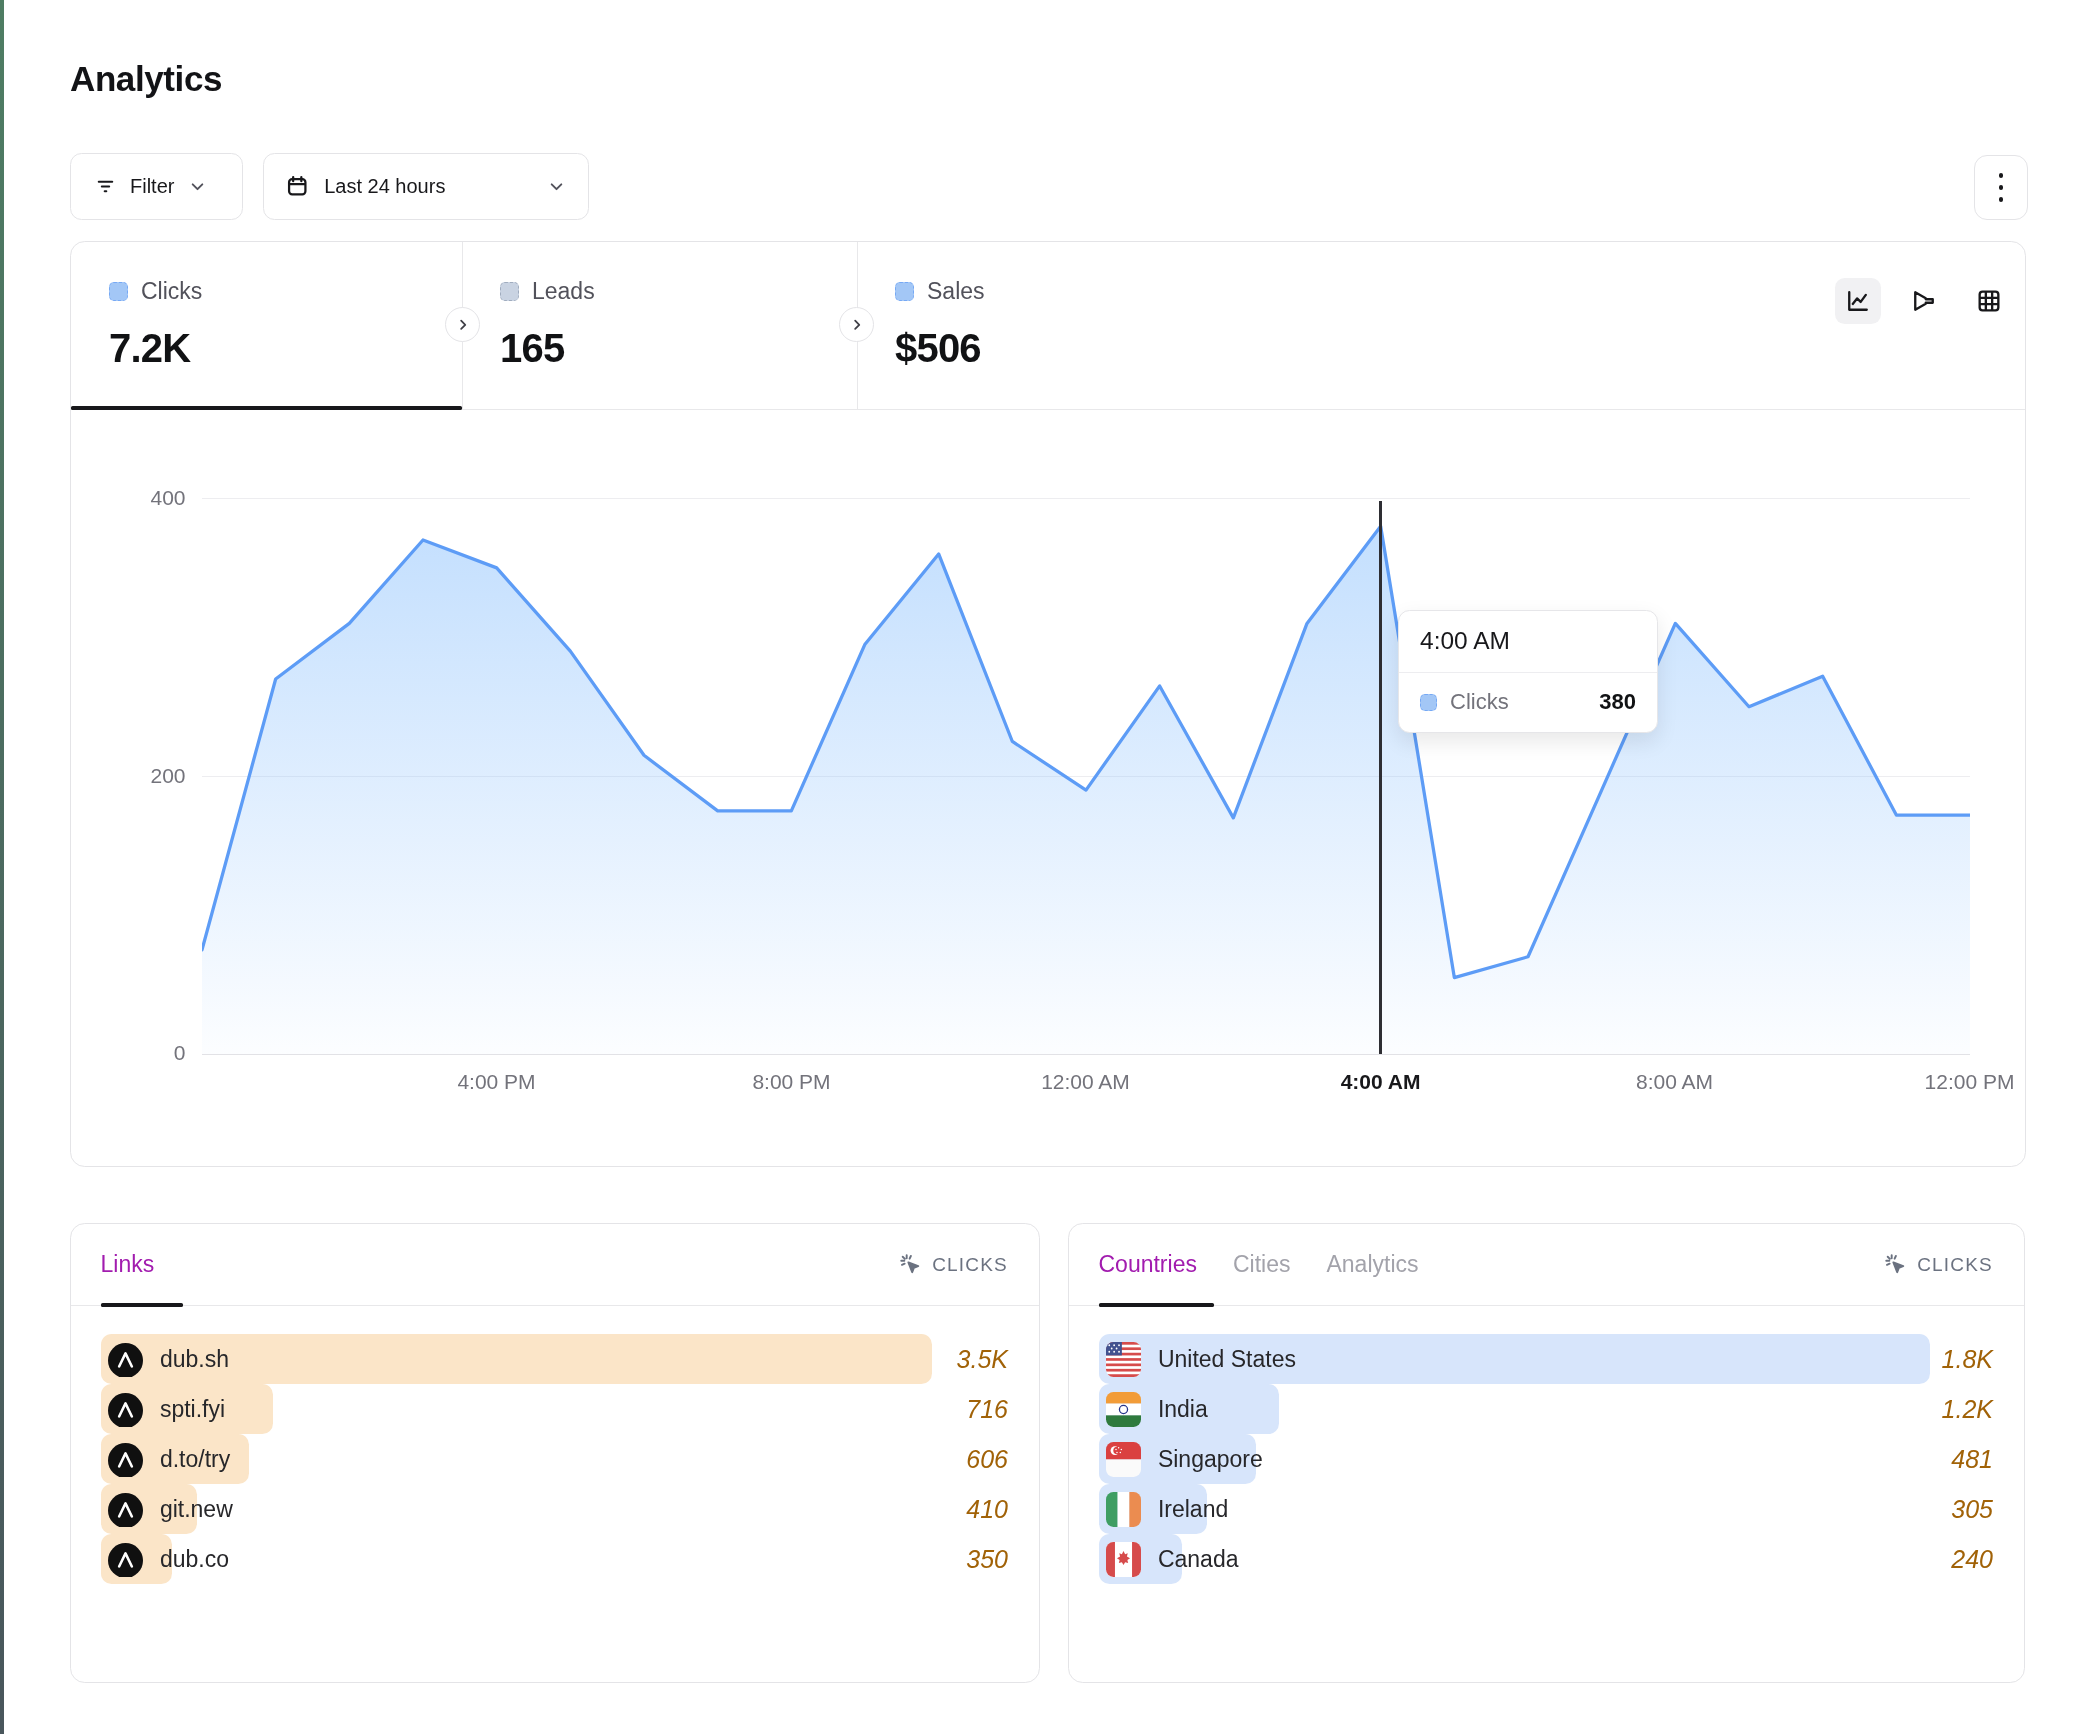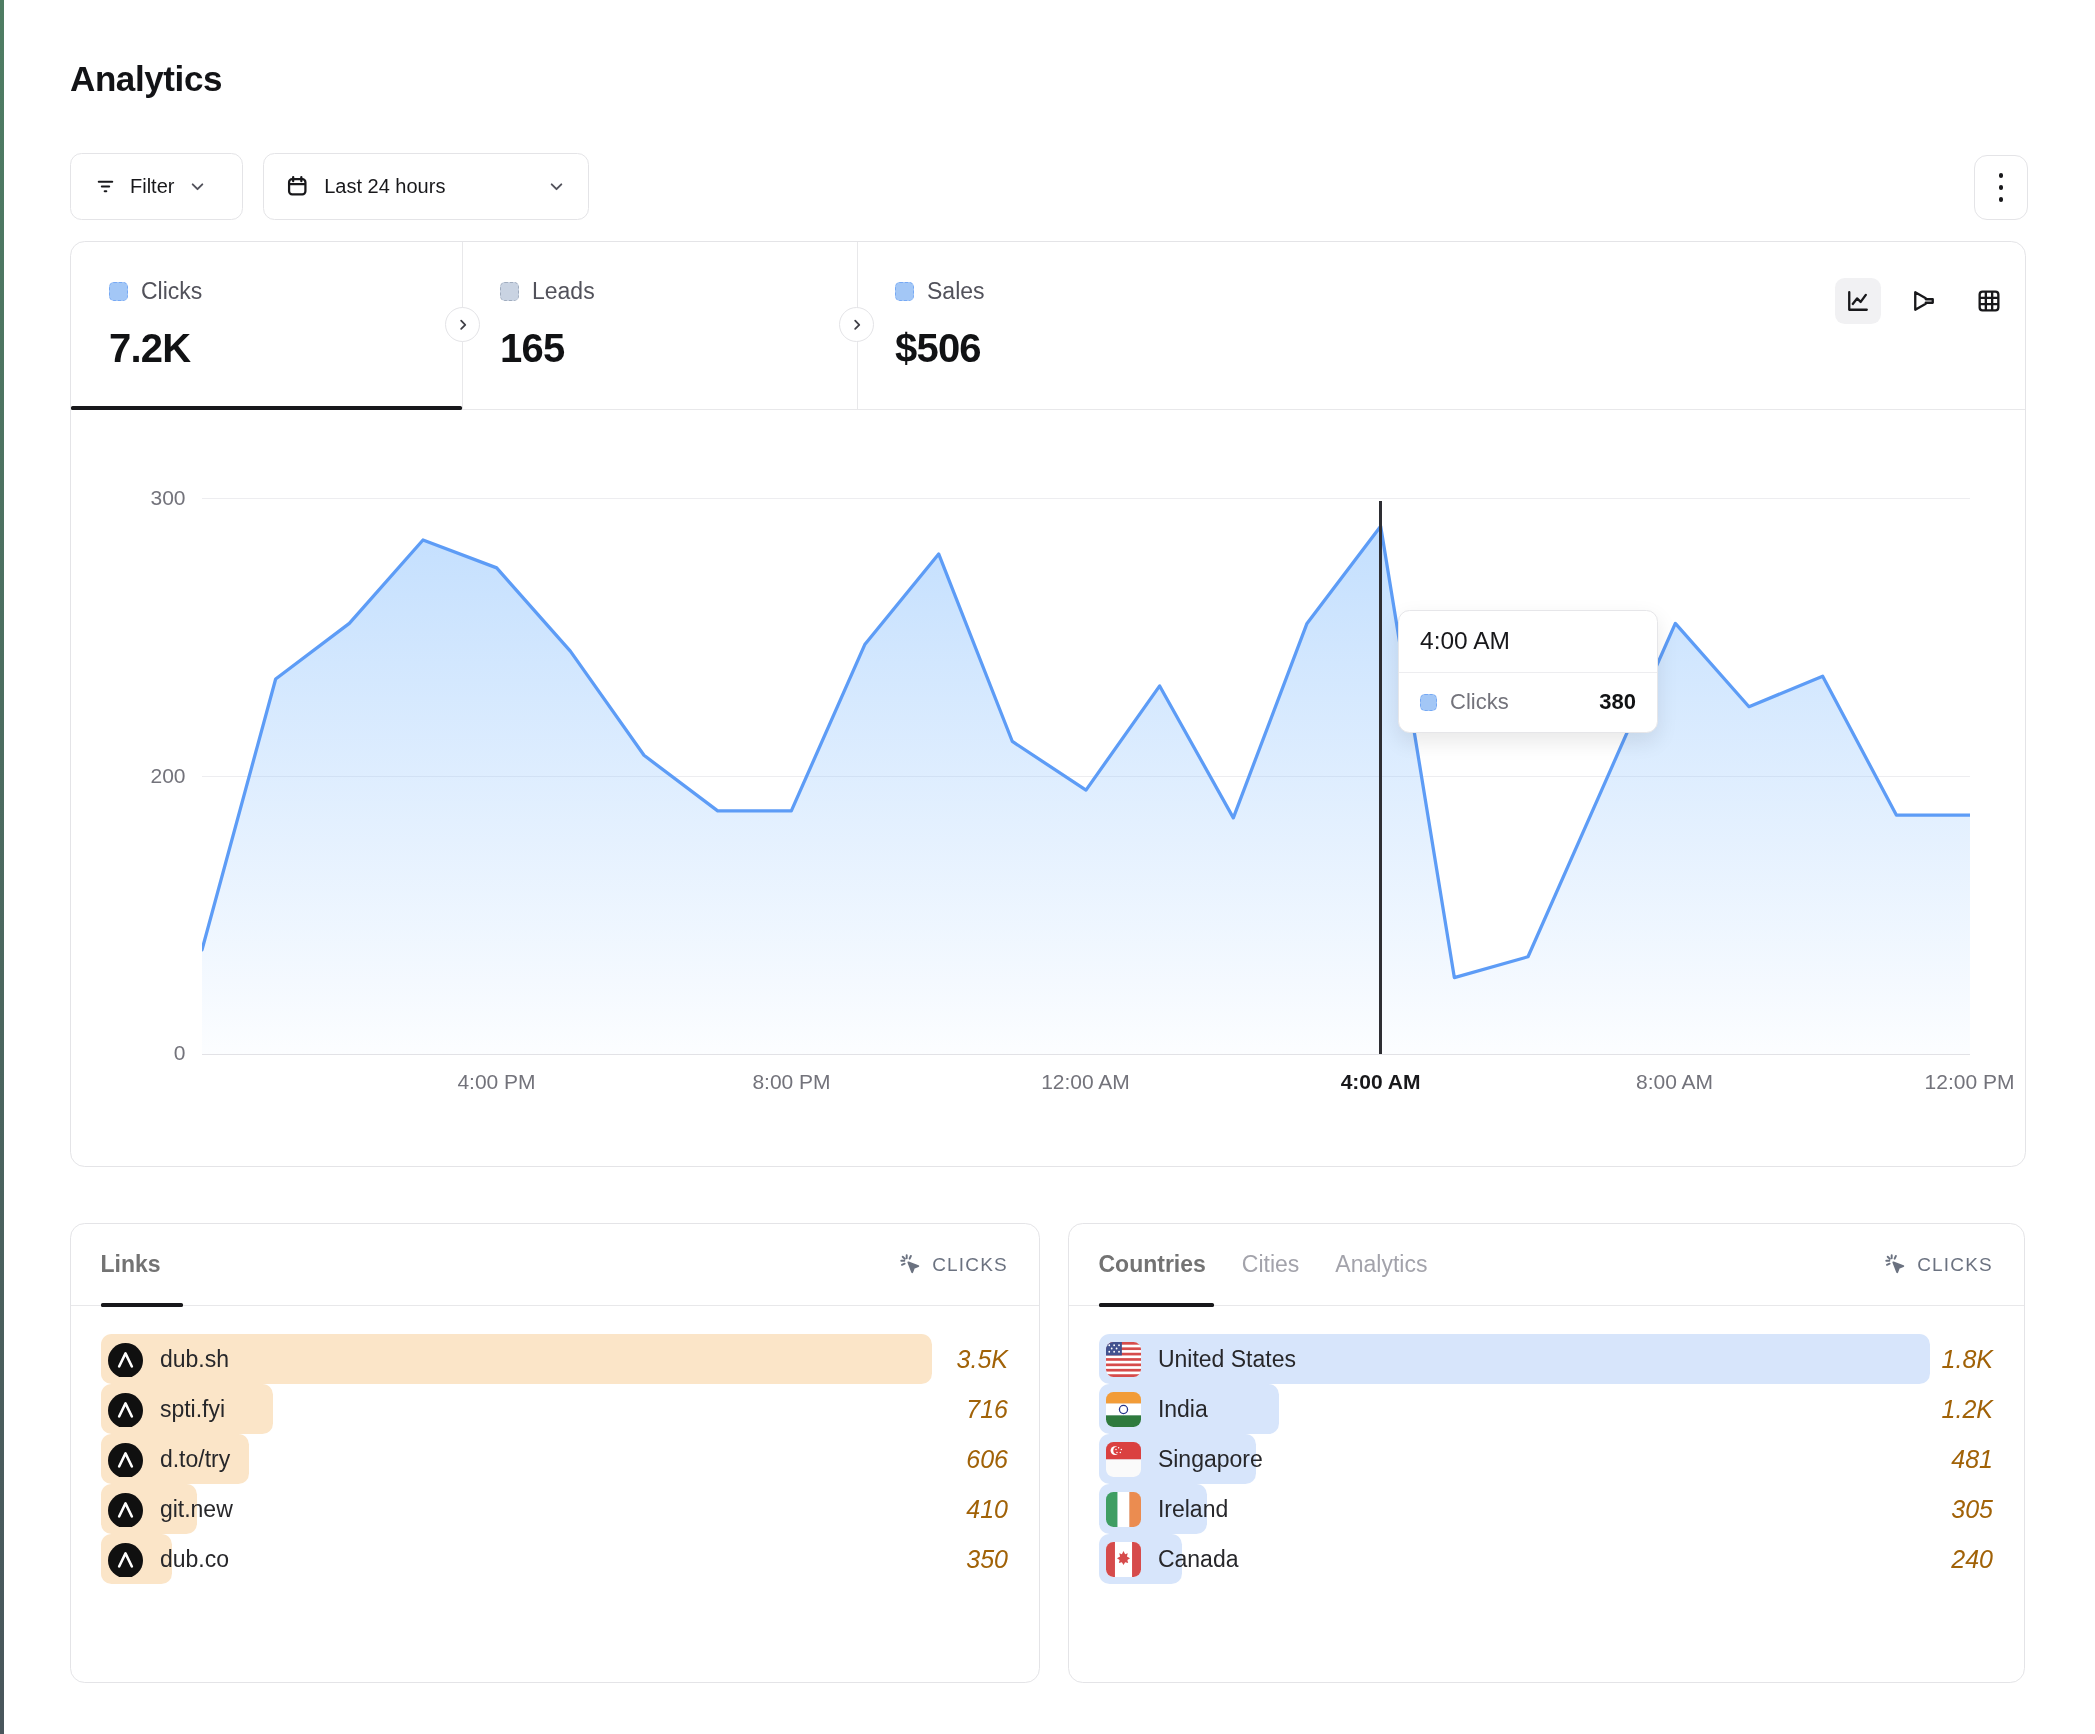--- a/index.html
+++ b/index.html
@@ -45,21 +45,21 @@
   .tt-head { padding:16.4px 21px; font-size:24.5px; font-weight:500; color:#18181b; border-bottom:1.2px solid #ededf0; }
   .tt-row { padding:16.4px 21px; display:flex; align-items:center; gap:13px; font-size:22px; }
   .tt-label { color:#73737b; }
   .tt-val { margin-left:auto; font-weight:700; color:#111214; }
 
   
   .panel { position:absolute; top:1223px; background:#fff; border:1.2px solid #e4e4e7; border-radius:14.7px; height:460px; }
   .panel-links { left:70px; width:970px; }
   .panel-countries { left:1068px; width:957px; }
   .panel-head { position:relative; height:82px; border-bottom:1.2px solid #e8e8ea; display:flex; align-items:center; padding:0 31px 0 29.5px; gap:36px; }
-  .ptab { font-size:23px; color:#737373; font-weight:700; cursor:pointer; }
+  .ptab { font-size:23px; color:#a21caf; font-weight:400; cursor:pointer; }
   .ptab.inactive { color:#a3a3ab; font-weight:400; }
   .ptab-underline { position:absolute; bottom:-1.6px; left:29.5px; height:3.7px; background:#18181b; border-radius:1.6px; }
   .metric { margin-left:auto; display:flex; align-items:center; gap:9.8px; font-size:19px; letter-spacing:1.2px; color:#6b7280; }
   .rows { padding:28px 31px 0 29.5px; display:flex; flex-direction:column; gap:0; }
   .row { display:flex; align-items:center; cursor:pointer; }
   .bar-wrap { position:relative; width:831px; height:50px; }
   .bar { position:absolute; left:0; top:0; height:50px; border-radius:10.6px; }
   .bar-link { background:#fbe5c8; }
   .bar-country { background:#d7e5fb; }
   .row-content { position:absolute; left:7.4px; top:0; height:50px; display:flex; align-items:center; gap:17px; }
@@ -162,21 +162,21 @@
         <path d="M4.5 4.5v15l9-5.1v-.9h6v-3h-6v-.9z"></path>
       </svg>
   </div>
   <div class="view-btn" style="left:1895px;">
     <svg width="28" height="28" viewBox="0 0 24 24" fill="none" stroke="#18181b" stroke-width="2">
         <rect x="4" y="4" width="16" height="16" rx="2.5"></rect>
         <path d="M4 9.3h16M4 14.7h16M9.3 4v16M14.7 4v16"></path>
       </svg>
   </div>
 
-  <div class="ylab" style="top:244px;">300</div>
+  <div class="ylab" style="top:244px;">400</div>
   <div class="ylab" style="top:522px;">200</div>
   <div class="ylab" style="top:799px;">0</div>
   <div class="gridline" style="top:256px;"></div>
   <div class="gridline" style="top:534px;"></div>
   <div class="gridline baseline" style="top:812px;"></div>
 
   <svg class="chart-svg" viewBox="0 0 2160 732" preserveAspectRatio="none">
     <defs>
       <linearGradient id="areaFill" x1="0" y1="0" x2="0" y2="1">
         <stop offset="0" stop-color="#93c5fd" stop-opacity="0.55"></stop>

